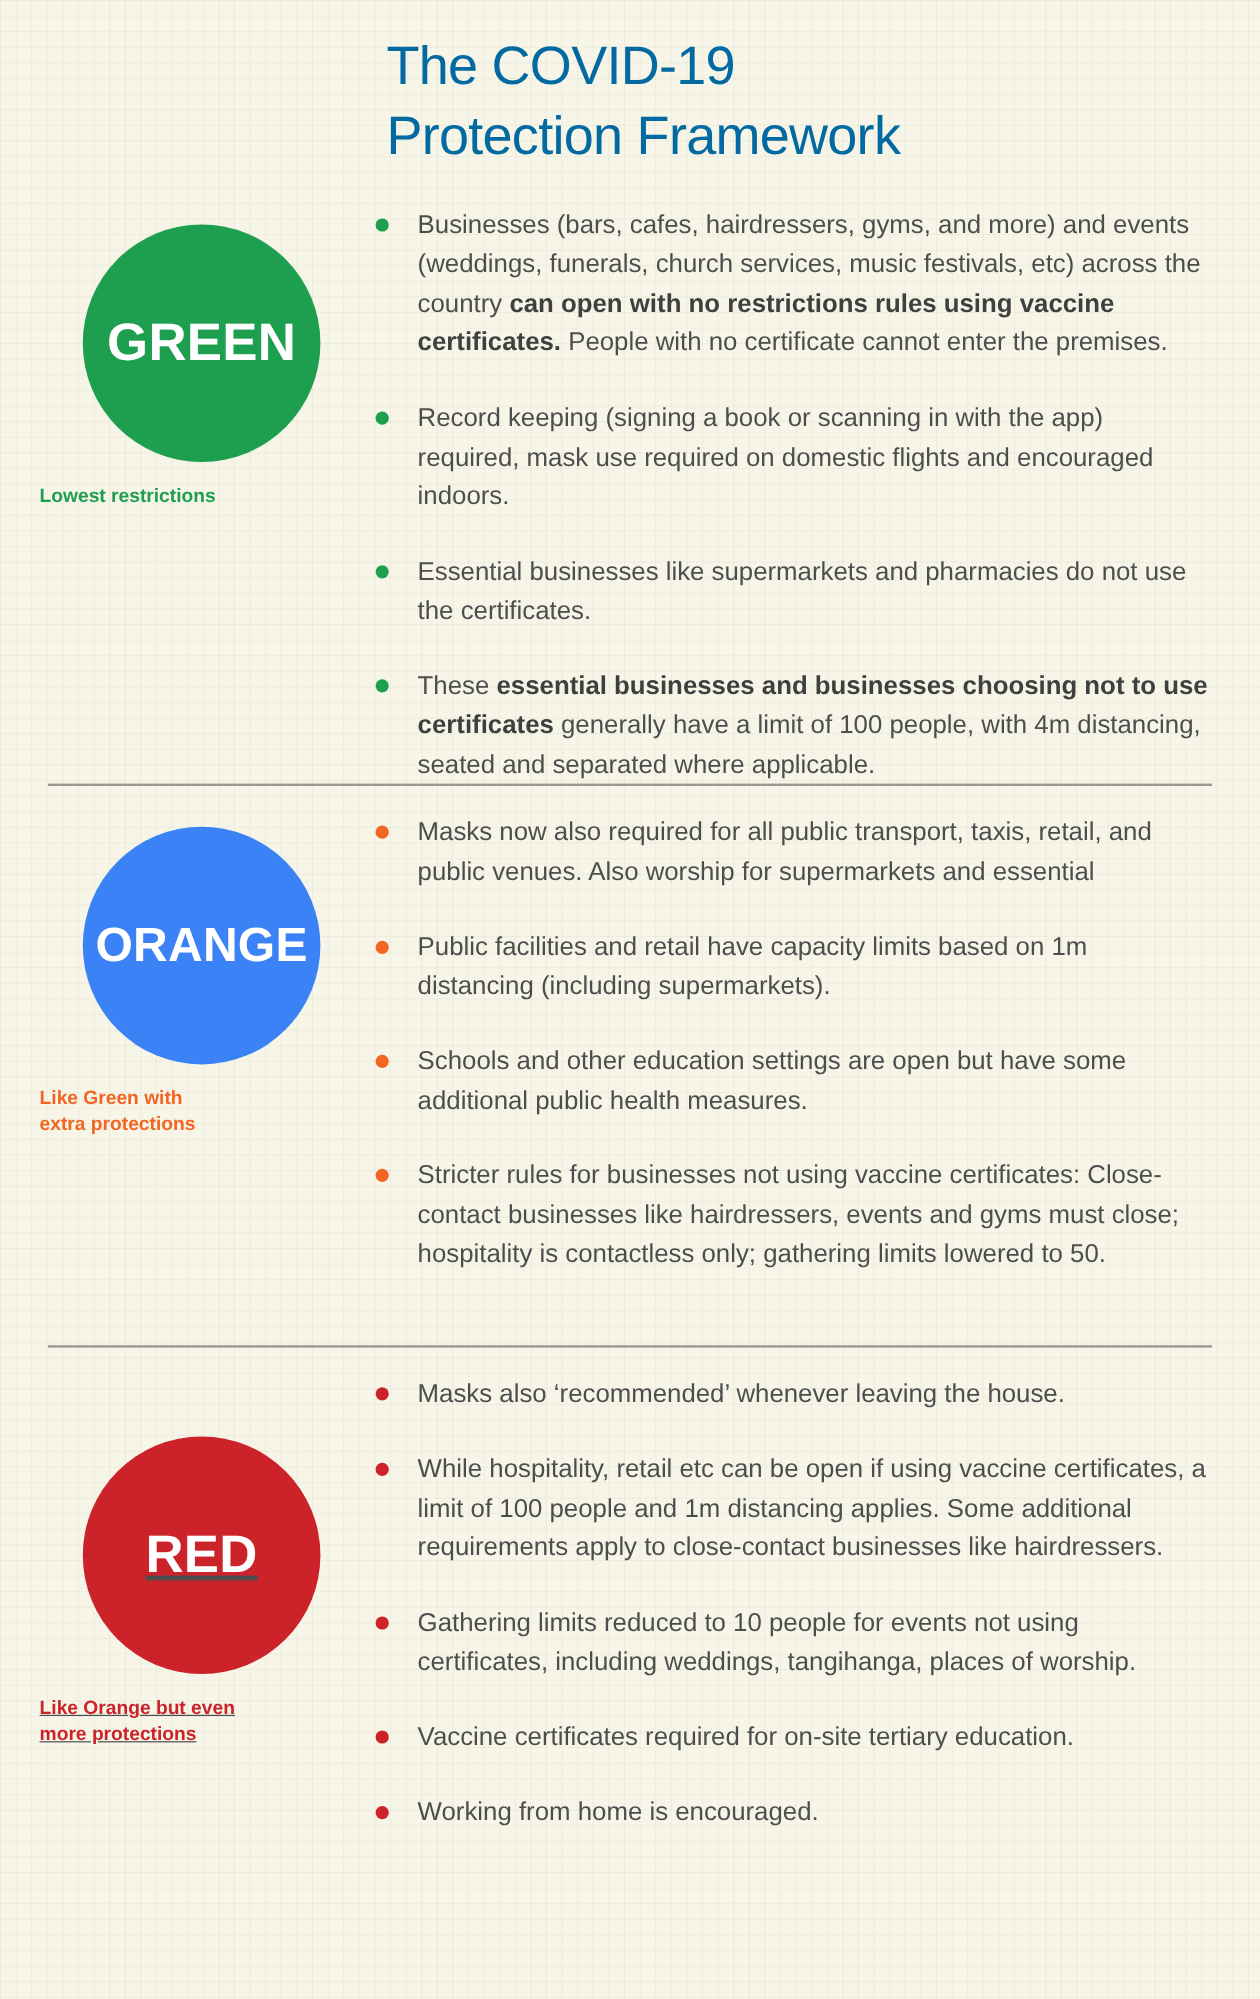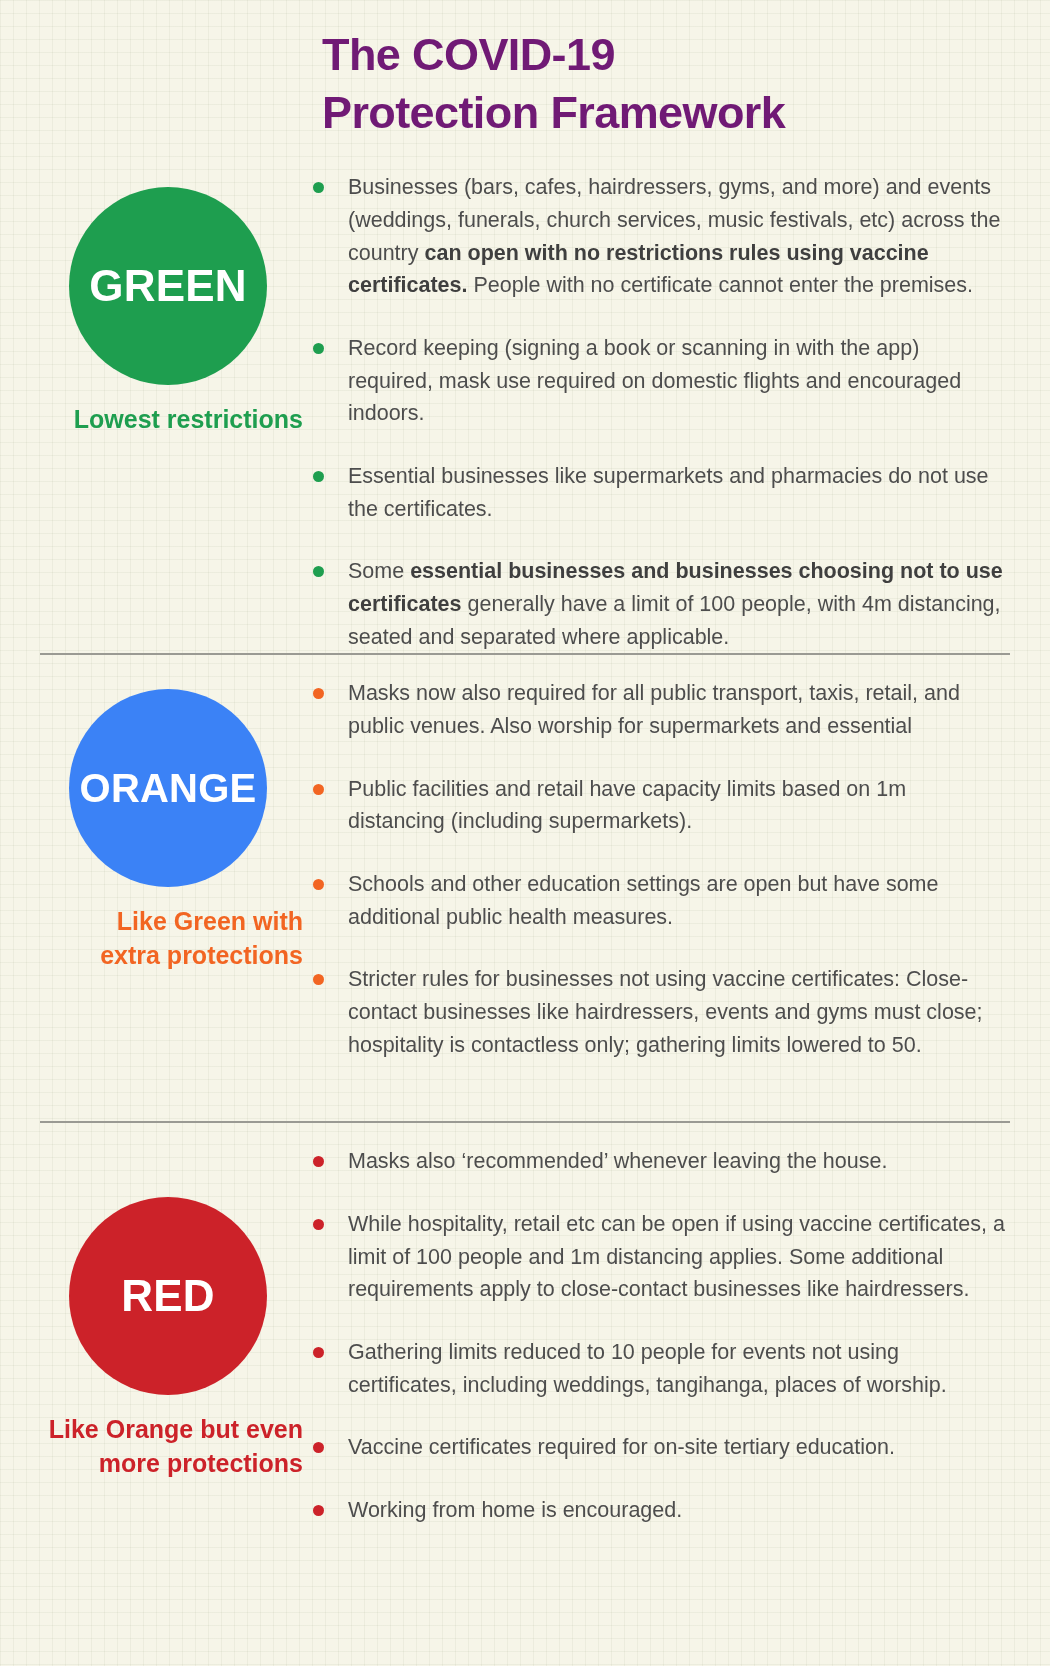--- a/index.html
+++ b/index.html
@@ -28,22 +28,22 @@
     position: relative;
   }
 
   
   .header {
     padding: 26px 0 0 0;
   }
   .title {
     font-size: 45px;
     line-height: 1.28;
-    font-weight: bold;
-    color: #701a75;
+    font-weight: normal;
+    color: #0369a1;
     letter-spacing: -0.6px;
     padding-left: 322px;
     padding-right: 36px;
   }
   .title-line { display: block; }
 
   
   .section {
     display: flex;
     align-items: flex-start;
@@ -56,43 +56,43 @@
   .badge-col {
     width: 290px;
     flex: 0 0 290px;
     display: flex;
     flex-direction: column;
     align-items: center;
     margin-left: 23px;
   }
   .badge-green-pos  { padding-top: 22px; }
   .badge-orange-pos { padding-top: 18px; }
-  .badge-red-pos    { padding-top: 58px; }
+  .badge-red-pos    { padding-top: 58px; text-decoration: underline; }
 
   .circle {
     width: 198px;
     height: 198px;
     border-radius: 50%;
     display: flex;
     align-items: center;
     justify-content: center;
     color: #ffffff;
     font-weight: bold;
     letter-spacing: 0.2px;
   }
   .circle-green  { background: #1e9e4f; font-size: 44px; }
   .circle-orange { background: #3b82f6; font-size: 40px; }
   .circle-red    { background: #cc2229; font-size: 44px; }
 
   .badge-caption {
     margin-top: 18px;
-    font-size: 25px;
+    font-size: 16px;
     font-weight: bold;
     line-height: 1.35;
-    text-align: right;
+    text-align: left;
     width: 270px;
   }
   .cap-green  { color: #1e9e4f; }
   .cap-orange { color: #f26522; }
   .cap-red    { color: #cc2229; }
 
   
   .bullets {
     flex: 1 1 auto;
     padding-right: 42px;
@@ -158,21 +158,21 @@
         <div class="bullet">
           <span class="dot dot-green"></span>
           <div class="bullet-text"><span>Record keeping (signing a book or scanning in with the app) required, mask use required on domestic flights and encouraged indoors.</span></div>
         </div>
         <div class="bullet">
           <span class="dot dot-green"></span>
           <div class="bullet-text"><span>Essential businesses like supermarkets and pharmacies do not use the certificates.</span></div>
         </div>
         <div class="bullet">
           <span class="dot dot-green"></span>
-          <div class="bullet-text"><span>Some </span><b>essential businesses and businesses choosing not to use certificates</b><span> generally have a limit of 100 people, with 4m distancing, seated and separated where applicable.</span></div>
+          <div class="bullet-text"><span>These </span><b>essential businesses and businesses choosing not to use certificates</b><span> generally have a limit of 100 people, with 4m distancing, seated and separated where applicable.</span></div>
         </div>
       </div>
   </div>
 
   <div class="divider"></div>
 
   <div class="section section-orange">
     <div class="badge-col badge-orange-pos">
       <div class="circle circle-orange">ORANGE</div>
       <div class="badge-caption cap-orange">

